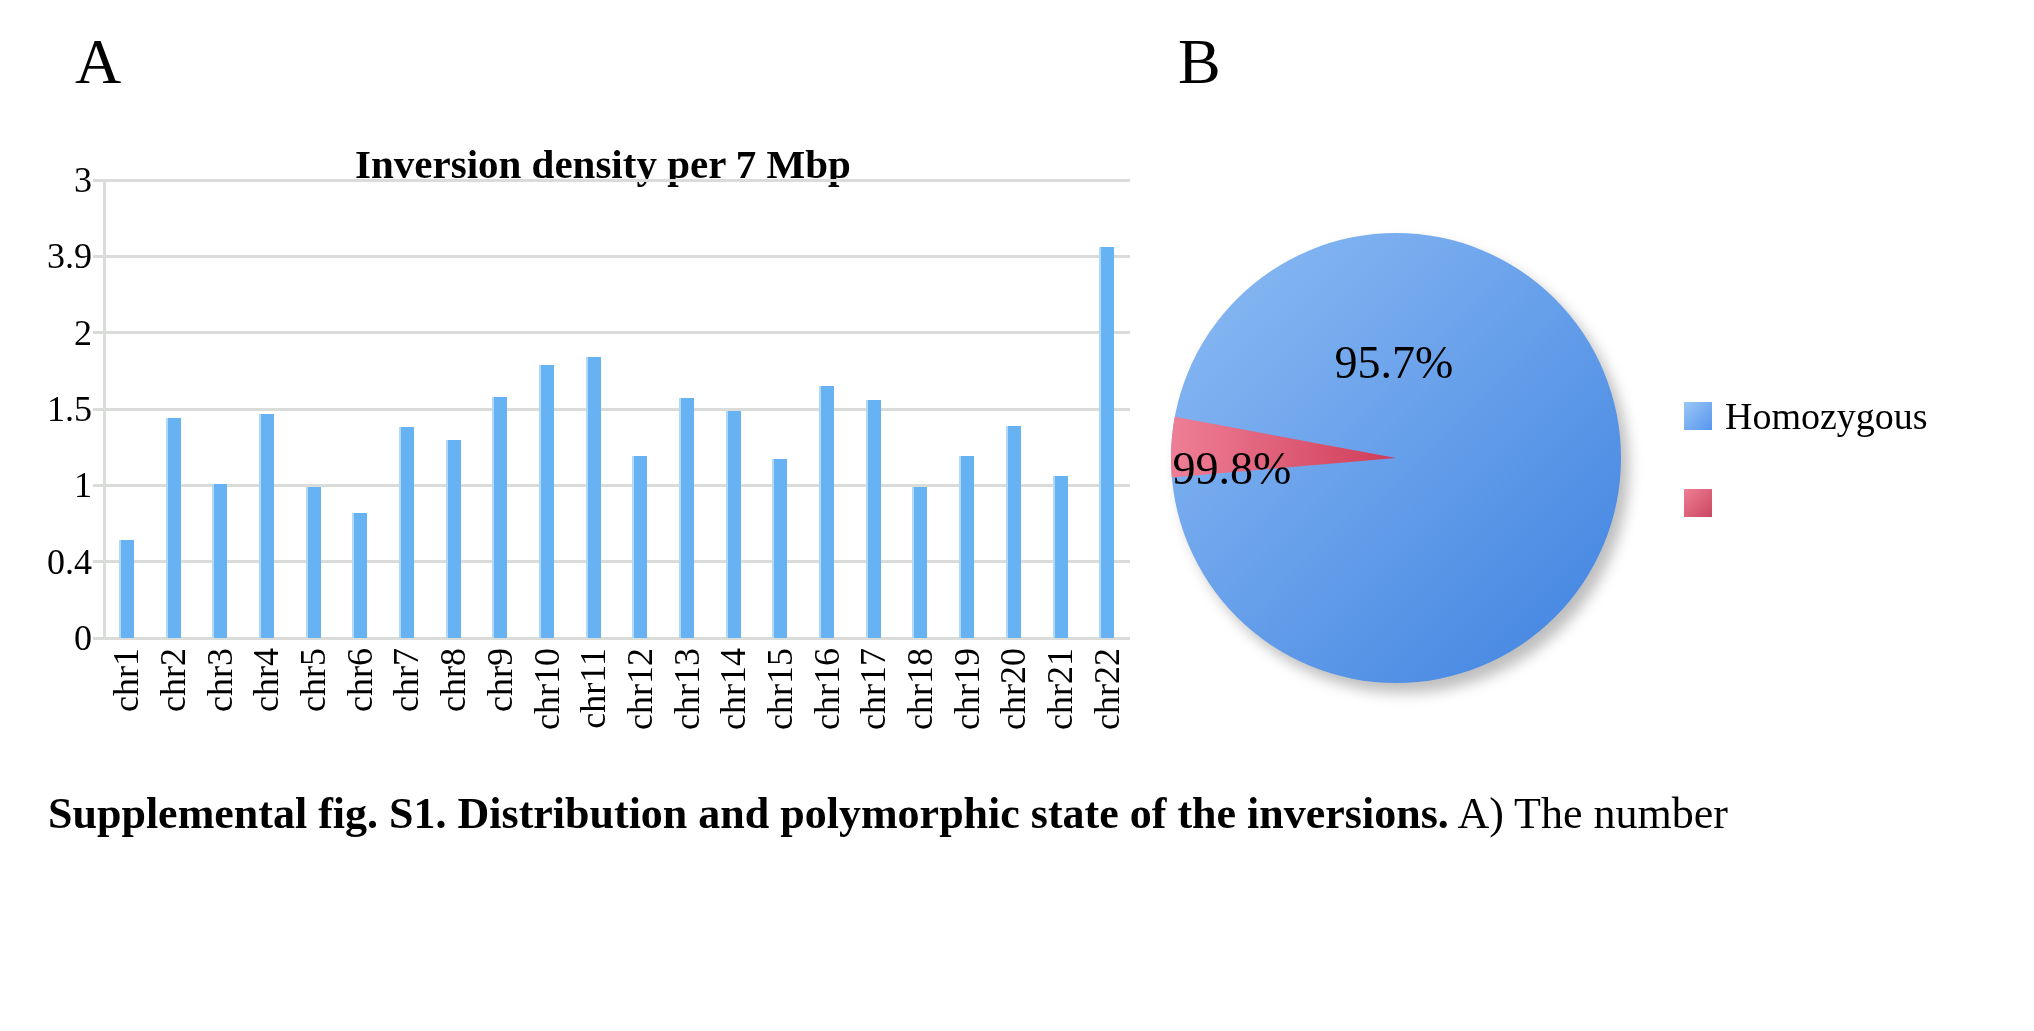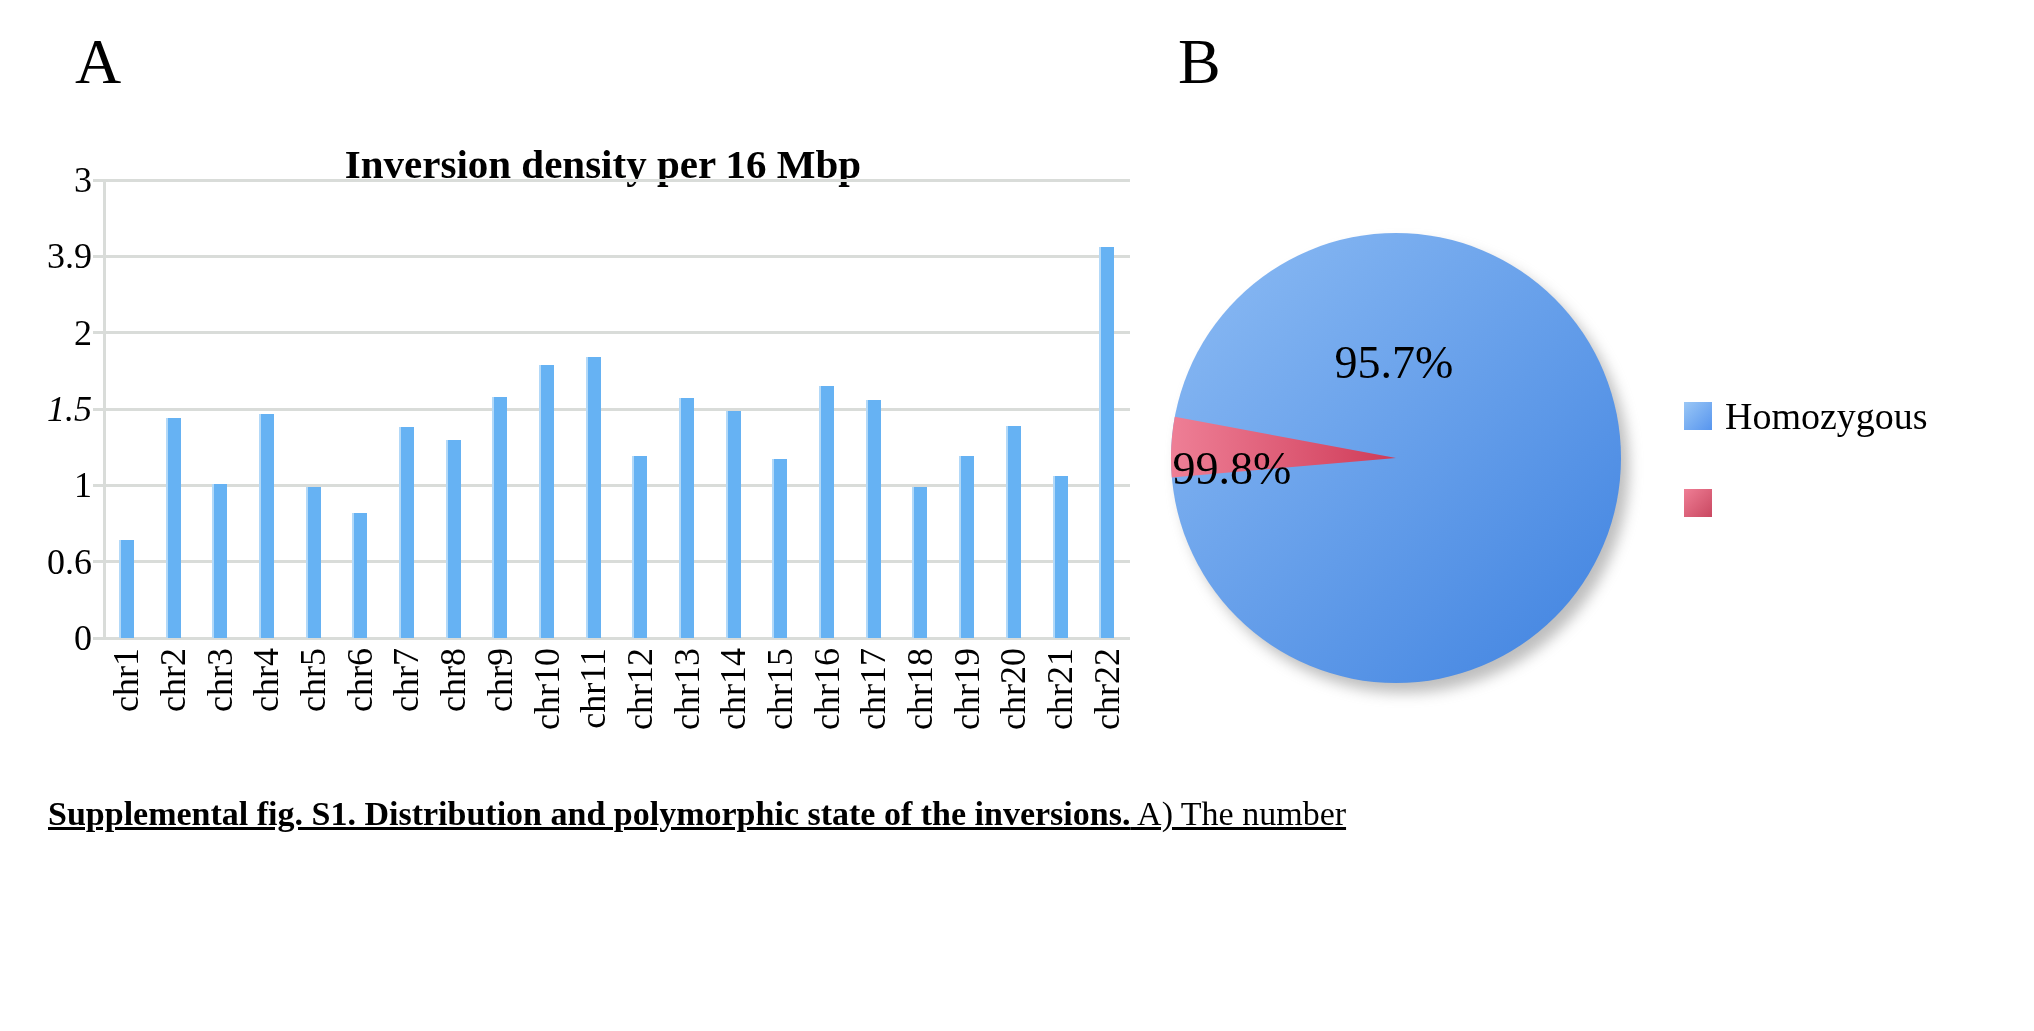--- a/index.html
+++ b/index.html
@@ -37,31 +37,31 @@
   #pie-label-small{left:1112px;top:442px;width:240px;}
 
   .legend-item{position:absolute;display:flex;align-items:center;}
   #legend-item-0{left:1684px;top:396px;text-align:right;}
   #legend-item-1{left:1684px;top:489px;}
   .legend-swatch{width:28px;height:28px;margin-right:13px;flex:0 0 auto;}
   .legend-label{font-size:38px;line-height:40px;white-space:nowrap;}
 
   #caption{
     position:absolute;left:48px;top:788px;width:1944px;
-    font-size:34px;line-height:51px;text-decoration:underline;
+    font-size:44px;line-height:51px;
   }
   .cap-line{white-space:nowrap;}
 </style>
 </head>
 <body>
 
 <div id="panel-a" class="panel-label">A</div>
 <div id="panel-b" class="panel-label">B</div>
 
-<div id="chart-title">Inversion density per 16 Mbp</div>
+<div id="chart-title">Inversion density per 7 Mbp</div>
 <div id="barplot">
     <div class="gridline" style="left: -10px; top: 456.5px; width: 1037px; background: rgb(217, 220, 217);"></div>
     <div class="gridline" style="left: -10px; top: 380.2px; width: 1037px; background: rgb(217, 220, 217);"></div>
     <div class="gridline" style="left: -10px; top: 303.8px; width: 1037px; background: rgb(217, 220, 217);"></div>
     <div class="gridline" style="left: -10px; top: 227.5px; width: 1037px; background: rgb(217, 220, 217);"></div>
     <div class="gridline" style="left: -10px; top: 151.2px; width: 1037px; background: rgb(217, 220, 217);"></div>
     <div class="gridline" style="left: -10px; top: 74.8px; width: 1037px; background: rgb(217, 220, 217);"></div>
     <div class="gridline" style="left: -10px; top: -1.5px; width: 1037px; background: rgb(217, 220, 217);"></div>
     <div class="vaxis" style="position: absolute; left: 0px; top: 0px; width: 3px; height: 459px; background: rgb(217, 220, 217);"></div>
     <div class="bar" style="left: 15.8px; width: 13px; height: 97.7px; background: rgb(102, 178, 243); border-left: 2px solid rgb(179, 217, 248);"></div>
@@ -113,23 +113,23 @@
 </div>
 <div id="legend-item-1" class="legend-item">
   <div class="legend-swatch" style="background: linear-gradient(135deg, rgb(239, 126, 149), rgb(201, 72, 97));"></div>
 </div>
 
 <div id="caption">
   <div class="cap-line"><b>Supplemental fig. S1. Distribution and polymorphic state of the inversions.</b><span> A) The number</span></div>
 </div>
 
 <div class="ytick" style="top: 618px;">0</div>
-<div class="ytick" style="top: 541.7px;">0.6</div>
+<div class="ytick" style="top: 541.7px;">0.4</div>
 <div class="ytick" style="top: 465.3px;">1</div>
-<div class="ytick" style="top: 389px; font-style: italic;">1.5</div>
+<div class="ytick" style="top: 389px;">1.5</div>
 <div class="ytick" style="top: 312.7px;">2</div>
 <div class="ytick" style="top: 236.3px;">3.9</div>
 <div class="ytick" style="top: 160px;">3</div>
 <div class="xlabel" style="left: 61.3px; top: 696px;">chr1</div>
 <div class="xlabel" style="left: 108px; top: 696px;">chr2</div>
 <div class="xlabel" style="left: 154.7px; top: 696px;">chr3</div>
 <div class="xlabel" style="left: 201.4px; top: 696px;">chr4</div>
 <div class="xlabel" style="left: 248.1px; top: 696px;">chr5</div>
 <div class="xlabel" style="left: 294.8px; top: 696px;">chr6</div>
 <div class="xlabel" style="left: 341.4px; top: 696px;">chr7</div>

